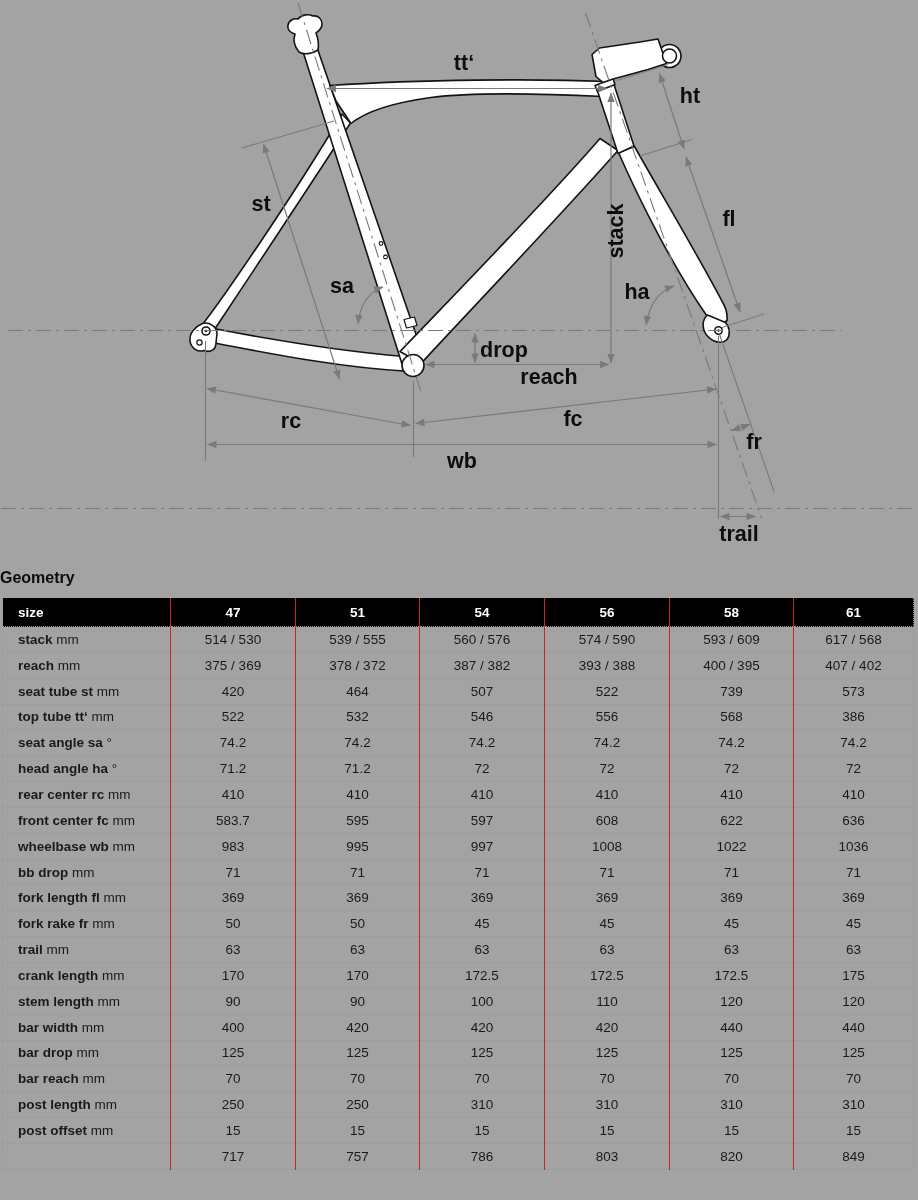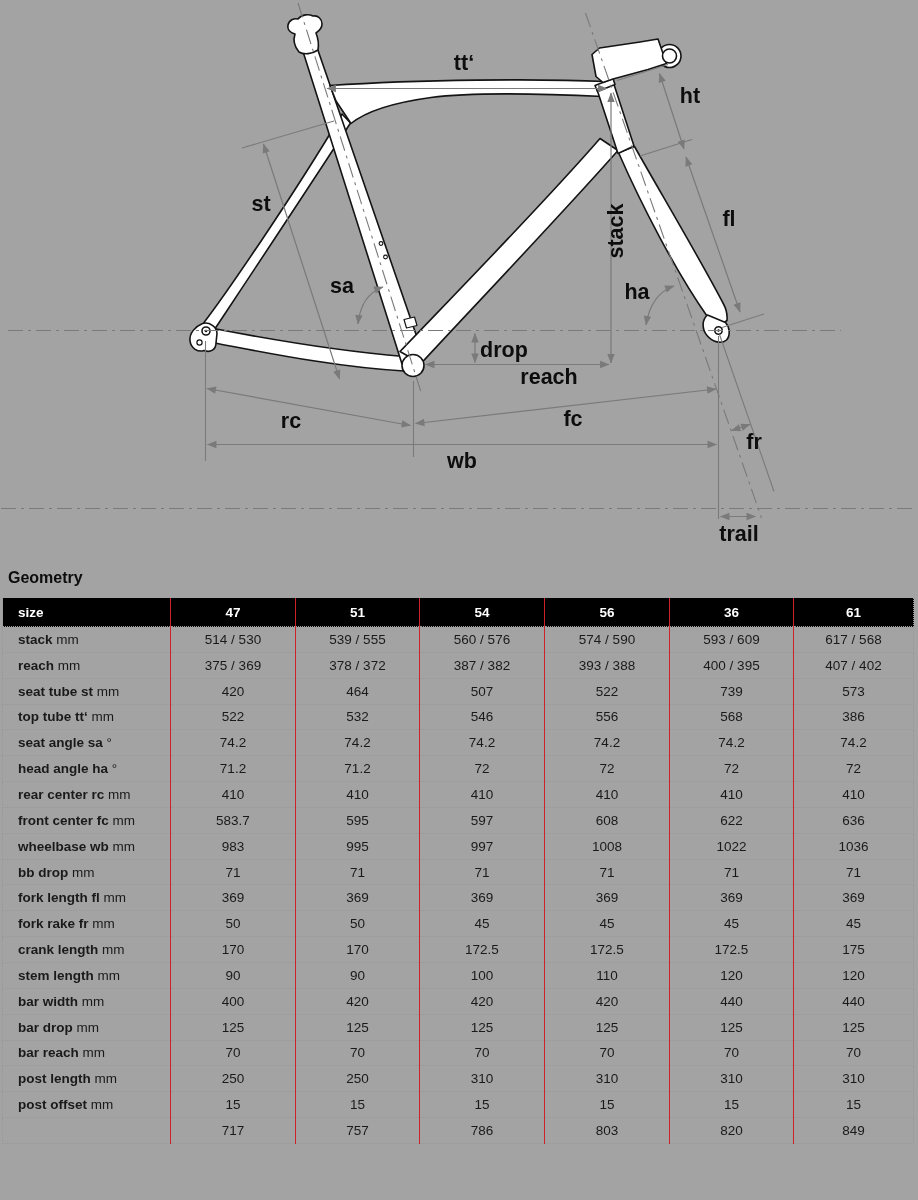--- a/index.html
+++ b/index.html
@@ -1,20 +1,20 @@
 <!DOCTYPE html>
 <html style="--red: #cc2229; --header-bg: #000000; --header-text: #ffffff; --dot: #999999;"><head>
 <meta charset="utf-8">
 <style>
   html,body{margin:0;padding:0;background:#fff;}
   .page{position:relative;width:918px;height:1200px;background:#a3a3a3;overflow:hidden;
         font-family:"Liberation Sans",sans-serif;color:#1a1a1a;}
   .diagram{position:absolute;left:0;top:0;}
   .dim-label{font-family:"Liberation Sans",sans-serif;font-weight:bold;font-size:21.5px;fill:#0d0d0d;}
-  .section-title{position:absolute;left:8px;top:569px;font-size:16px;font-weight:bold;color:#0d0d0d;}
+  .section-title{position:absolute;left:0;top:569px;font-size:16px;font-weight:bold;color:#0d0d0d;}
   table.geo{position:absolute;left:2px;top:598px;width:912px;border-collapse:collapse;table-layout:fixed;
             font-size:13.5px;color:#1a1a1a;}
   table.geo th{height:26px;background:var(--header-bg,#000);color:var(--header-text,#fff);
                font-weight:bold;border-right:1px solid var(--red,#cc2229);
                border-bottom:1px dotted var(--dot,#999);}
   table.geo th:first-child{text-align:left;padding-left:15px;border-left:1px dotted var(--dot,#999);}
   table.geo th:last-child{border-right:1px dotted var(--dot,#999);}
   table.geo td{height:24.85px;border-right:1px solid var(--red,#cc2229);
                border-bottom:1px dotted var(--dot,#999);text-align:center;font-weight:normal;
                padding:0;white-space:nowrap;overflow:hidden;}
@@ -126,21 +126,21 @@
         <col style="width:124px">
         <col style="width:120px">
     </colgroup>
     <thead>
         <tr>
           <th>size</th>
           <th>47</th>
           <th>51</th>
           <th>54</th>
           <th>56</th>
-          <th>36</th>
+          <th>58</th>
           <th>61</th>
         </tr>
       </thead>
     <tbody>
         <tr>
           <td class="lbl"><b>stack</b><span class="unit">&nbsp;mm</span></td>
           <td>514 / 530</td>
           <td>539 / 555</td>
           <td>560 / 576</td>
           <td>574 / 590</td>
@@ -240,20 +240,29 @@
         <tr>
           <td class="lbl"><b>fork rake fr</b><span class="unit">&nbsp;mm</span></td>
           <td>50</td>
           <td>50</td>
           <td>45</td>
           <td>45</td>
           <td>45</td>
           <td>45</td>
         </tr>
         <tr>
+          <td class="lbl"><b>trail</b><span class="unit">&nbsp;mm</span></td>
+          <td>63</td>
+          <td>63</td>
+          <td>63</td>
+          <td>63</td>
+          <td>63</td>
+          <td>63</td>
+        </tr>
+        <tr>
           <td class="lbl"><b>crank length</b><span class="unit">&nbsp;mm</span></td>
           <td>170</td>
           <td>170</td>
           <td>172.5</td>
           <td>172.5</td>
           <td>172.5</td>
           <td>175</td>
         </tr>
         <tr>
           <td class="lbl"><b>stem length</b><span class="unit">&nbsp;mm</span></td>

